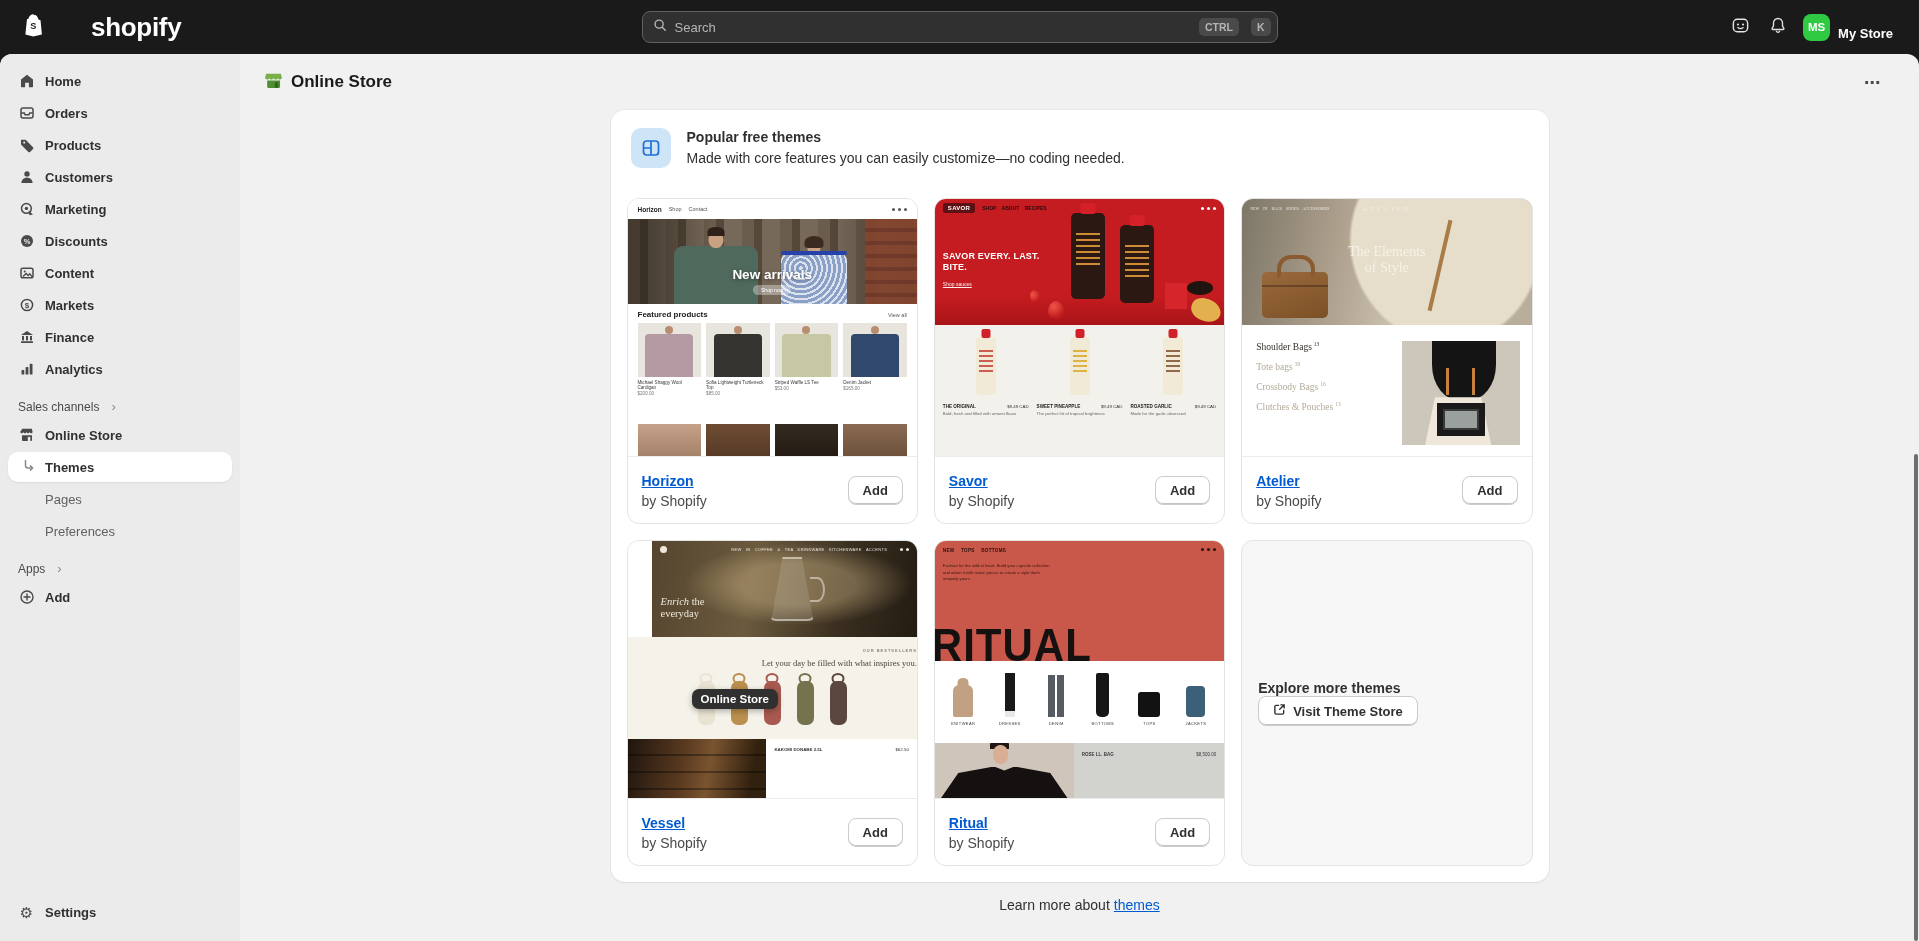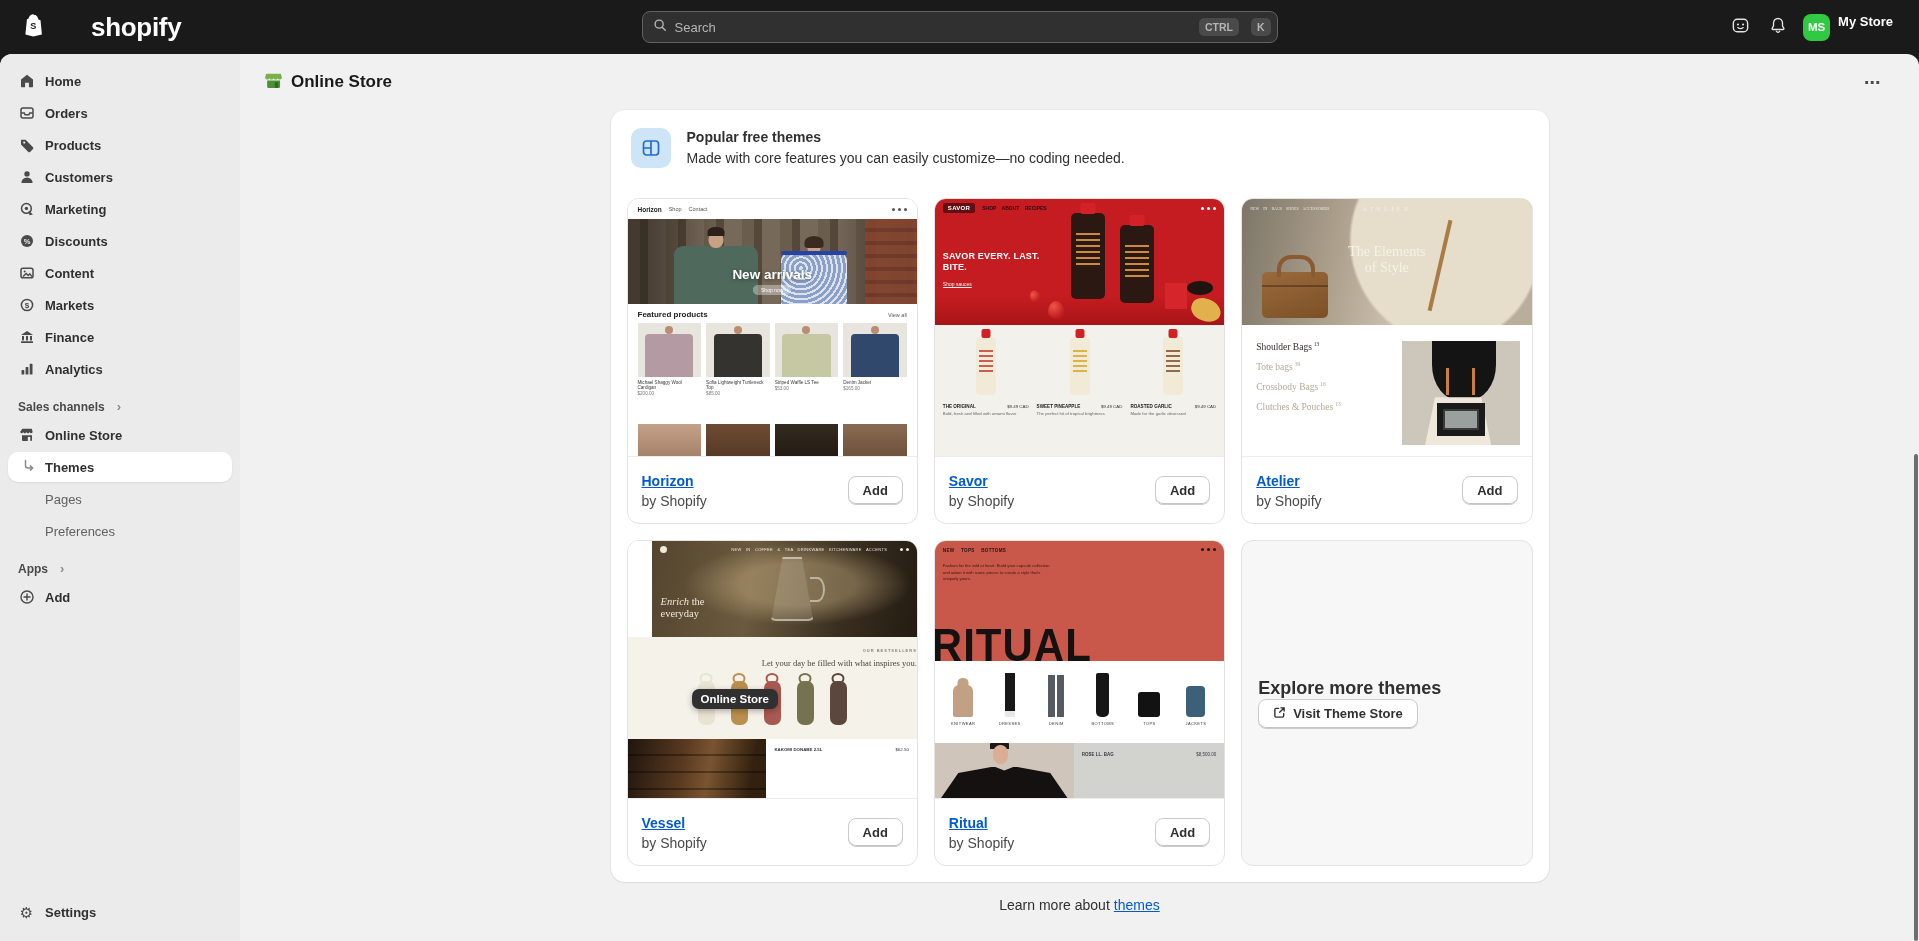--- a/index.html
+++ b/index.html
@@ -11,32 +11,32 @@
   .topbar { height:54px; display:flex; align-items:center; padding:0 18px 0 22px; position:relative; background:#1a1a1a; }
   .logo { display:flex; align-items:center; gap:7px; color:#fff; }
   .logo-word { font-size:26px; font-weight:700; letter-spacing:-.3px;margin-left:40px; }
   .search-wrap { position:absolute; left:50%; transform:translateX(-50%); width:636px; }
   .search { height:32px; background:#303030; border:1px solid #616161; border-radius:8px; display:flex; align-items:center; padding:0 6px 0 10px; gap:8px; }
   .search input { flex:1; background:transparent; border:none; outline:none; color:#e3e3e3; font-size:13px; }
   .search input::placeholder { color:#b5b5b5; }
   .kbd { background:#4a4a4a; color:#b5b5b5; font-size:10.5px; font-weight:600; border-radius:5px; padding:3px 6px; margin-left:4px; }
   .top-right { margin-left:auto; display:flex; align-items:center; gap:6px; }
   .icon-btn { width:32px; height:32px; border-radius:8px; display:flex; align-items:center; justify-content:center; cursor:pointer; }
-  .store-chip { display:flex; align-items:flex-start; gap:8px; padding:3px 8px 3px 3px; border-radius:10px; cursor:pointer; }
+  .store-chip { display:flex; align-items:flex-end; gap:8px; padding:3px 8px 3px 3px; border-radius:10px; cursor:pointer; }
   .avatar { width:27px; height:27px; border-radius:8px; background:#2fca42; color:#fff; font-weight:700; font-size:11.5px; display:flex; align-items:center; justify-content:center; }
   .store-name { color:#fff; font-weight:700; font-size:13px; }
 
   
   .frame { height:887px; background:#f1f1f1; border-radius:12px 12px 0 0; overflow:hidden; display:flex; position:relative; }
 
   
   .sidebar { width:240px; background:#ebebeb; padding:12px 8px 12px; display:flex; flex-direction:column; flex-shrink:0; }
   .nav-item { display:flex; align-items:center; gap:10px; height:30px; padding:0 10px; border-radius:10px; color:#303030; font-weight:600; font-size:13px; cursor:pointer; margin-bottom:2px; }
   .nav-item .nico { width:17px; display:flex; justify-content:center; }
-  .nav-section { display:flex; align-items:flex-start; gap:12px; color:#4a4a4a; font-size:12px; font-weight:700; padding:14px 10px 6px; cursor:pointer; }
+  .nav-section { display:flex; align-items:flex-start; gap:12px; color:#4a4a4a; font-size:12px; font-weight:400; padding:14px 10px 6px; cursor:pointer; }
   .chev { font-size:13px; color:#8a8a8a; line-height:1; }
   .sub-item { height:30px; display:flex; align-items:center; padding-left:37px; border-radius:10px; color:#616161; font-weight:500; font-size:13px; cursor:pointer; margin-bottom:2px; position:relative; }
   .sub-item.active { background:#fff; color:#303030; font-weight:700; box-shadow:0 1px 2px rgba(0,0,0,.08); }
   .sub-arrow { position:absolute; left:14px; top:7px; }
   .settings { margin-top:auto; }
   .gear-glyph { font-size:15px; color:#4a4a4a; line-height:1; }
 
   
   .main { flex:1; position:relative; overflow:hidden; }
   .page-head { height:56px; display:flex; align-items:center; padding:0 30px 0 24px; }
@@ -53,21 +53,21 @@
   .grid { display:grid; grid-template-columns:repeat(3,1fr); gap:16px; margin-top:30px; }
   .tcard { border:1px solid #e3e3e3; border-radius:12px; overflow:hidden; background:#fff; display:flex; flex-direction:column; }
   .pv { height:258px; position:relative; overflow:hidden; border-bottom:1px solid #ececec; background:#fff; cursor:pointer; }
   .tfoot { display:flex; align-items:center; padding:12px 14px; height:66px; }
   .tname { color:#005BD3; font-weight:700; font-size:14px; text-decoration:underline; cursor:pointer; }
   .tby { color:#4a4a4a; font-size:14px; margin-top:3px; }
   .btn { background:#fff; border:1px solid #ccc; border-radius:8px; padding:6px 14px; font-size:13px; font-weight:700; color:#303030; box-shadow:inset 0 -1px 0 #c4c4c4; cursor:pointer; font-family:inherit; }
   .add-btn { margin-left:auto; }
 
   .explore { border:1px solid #e3e3e3; border-radius:12px; background:#f7f7f7; padding:16px 16px; display:flex; flex-direction:column; justify-content:center; }
-  .explore-title { font-size:18px; font-weight:700; color:#303030; }
+  .explore-title { font-size:14px; font-weight:700; color:#303030; }
   .explore-body { font-size:14px; color:#303030; line-height:1.5; margin:13px 0 17px; max-width:215px; }
   .visit-btn { display:inline-flex; align-items:center; gap:7px; width:max-content; }
 
   .tooltip { position:absolute; z-index:9; left:64px; top:148px; background:#303030; color:#fff; font-size:11.5px; font-weight:600; padding:4px 9px; border-radius:7px; white-space:nowrap; box-shadow:0 2px 6px rgba(0,0,0,.3); }
 
   .page-foot { text-align:center; margin-top:15px; font-size:14px; color:#303030; }
   .page-foot a { color:#005BD3; text-decoration:underline; margin-left:4px; cursor:pointer; }
 
   .scroll-thumb { position:absolute; right:1px; top:400px; bottom:0; width:4px; background:#6e6e6e; border-radius:2px; }
   .dots { display:flex; gap:3px; margin-left:auto; align-items:center; }

